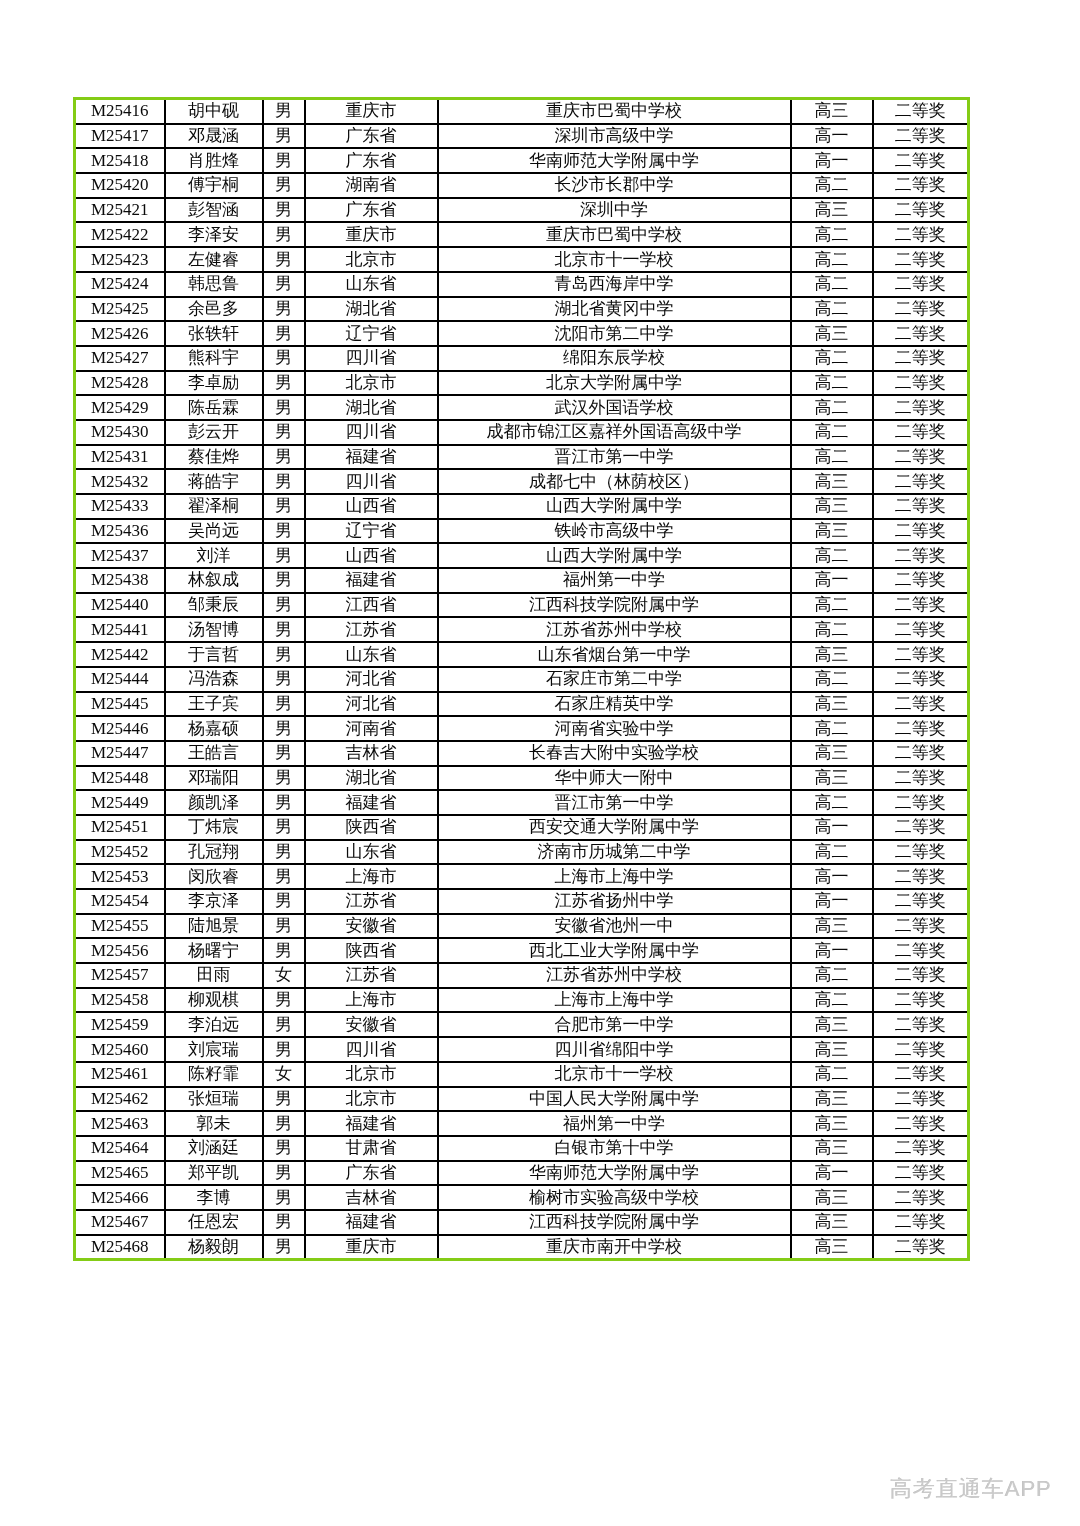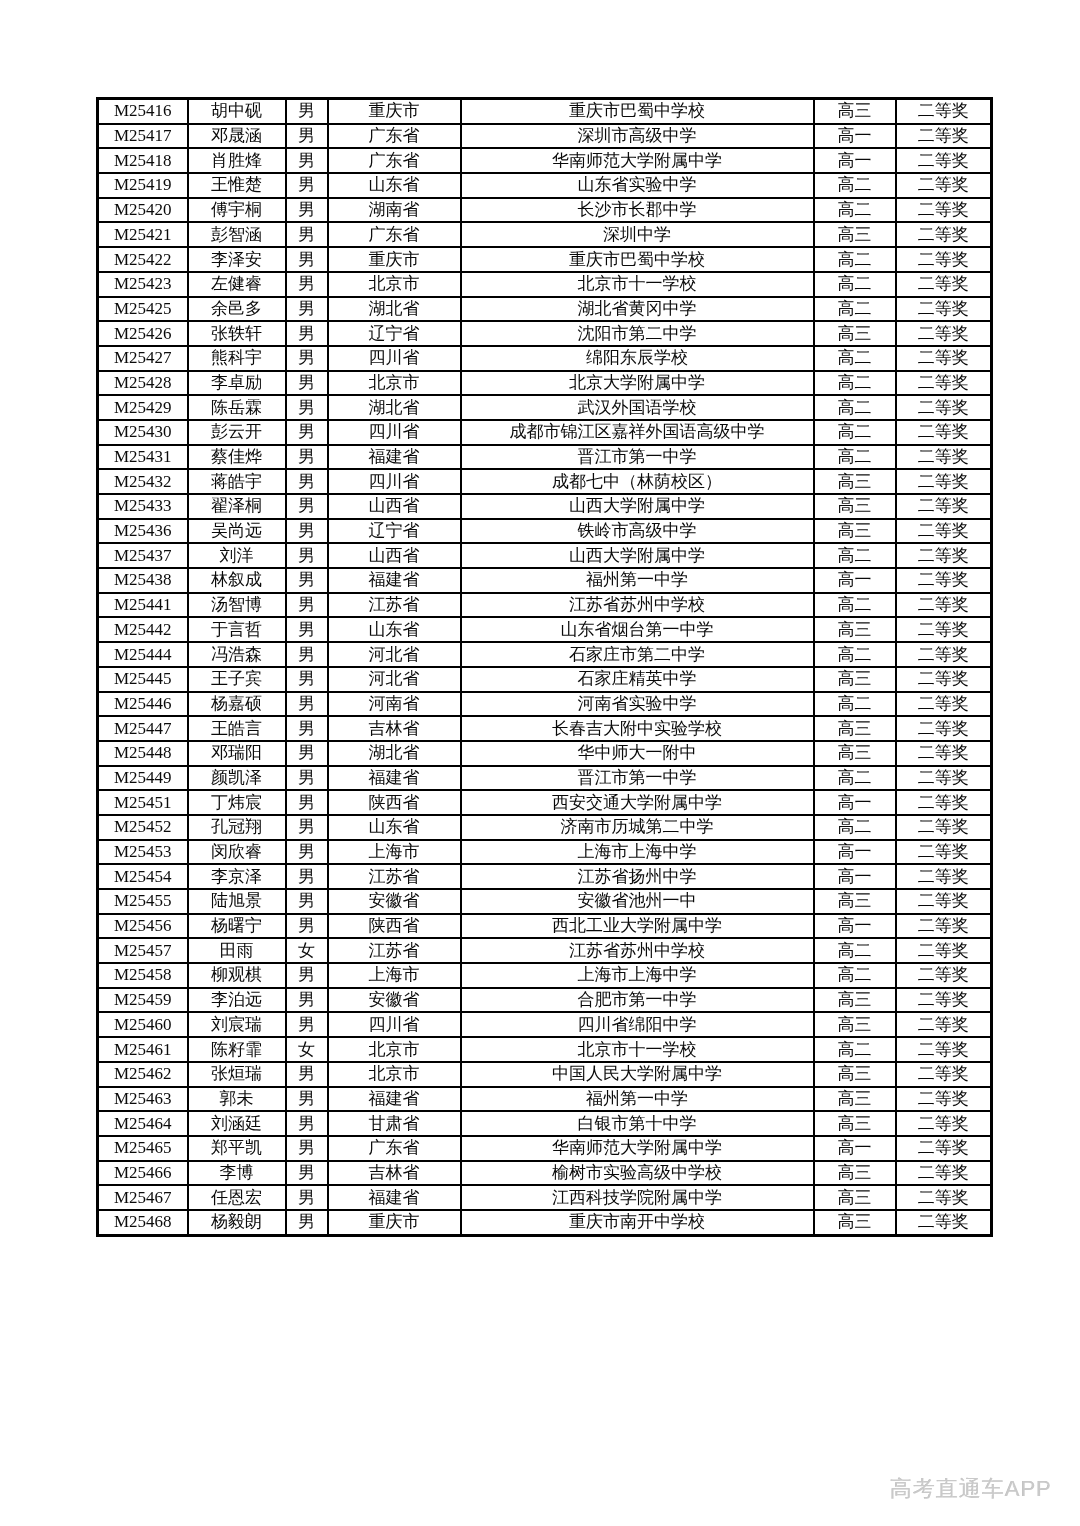--- a/index.html
+++ b/index.html
@@ -10,26 +10,26 @@
   .page {
     position: relative;
     width: 1080px;
     height: 1526px;
     background: #ffffff;
     font-family: "Liberation Serif", serif;
     overflow: hidden;
   }
   table.award-table {
     position: absolute;
-    left: 96px;
+    left: 73px;
     top: 97px;
     width: 894px;
     border-collapse: collapse;
     table-layout: fixed;
-    border: 3px solid #000000;
+    border: 3px solid #84cc16;
   }
   table.award-table td {
     border: 2px solid #000000;
     height: 22.7px;
     padding: 0 2px;
     text-align: center;
     vertical-align: middle;
     font-size: 17px;
     line-height: 1.05;
     color: #0a0a0a;
@@ -85,29 +85,20 @@
         <tr>
       <td>M25418</td>
       <td>肖胜烽</td>
       <td>男</td>
       <td>广东省</td>
       <td>华南师范大学附属中学</td>
       <td>高一</td>
       <td>二等奖</td>
     </tr>
         <tr>
-      <td>M25419</td>
-      <td>王惟楚</td>
-      <td>男</td>
-      <td>山东省</td>
-      <td>山东省实验中学</td>
-      <td>高二</td>
-      <td>二等奖</td>
-    </tr>
-        <tr>
       <td>M25420</td>
       <td>傅宇桐</td>
       <td>男</td>
       <td>湖南省</td>
       <td>长沙市长郡中学</td>
       <td>高二</td>
       <td>二等奖</td>
     </tr>
         <tr>
       <td>M25421</td>
@@ -130,20 +121,29 @@
         <tr>
       <td>M25423</td>
       <td>左健睿</td>
       <td>男</td>
       <td>北京市</td>
       <td>北京市十一学校</td>
       <td>高二</td>
       <td>二等奖</td>
     </tr>
         <tr>
+      <td>M25424</td>
+      <td>韩思鲁</td>
+      <td>男</td>
+      <td>山东省</td>
+      <td>青岛西海岸中学</td>
+      <td>高二</td>
+      <td>二等奖</td>
+    </tr>
+        <tr>
       <td>M25425</td>
       <td>余邑多</td>
       <td>男</td>
       <td>湖北省</td>
       <td>湖北省黄冈中学</td>
       <td>高二</td>
       <td>二等奖</td>
     </tr>
         <tr>
       <td>M25426</td>
@@ -235,20 +235,29 @@
       <td>高二</td>
       <td>二等奖</td>
     </tr>
         <tr>
       <td>M25438</td>
       <td>林叙成</td>
       <td>男</td>
       <td>福建省</td>
       <td>福州第一中学</td>
       <td>高一</td>
+      <td>二等奖</td>
+    </tr>
+        <tr>
+      <td>M25440</td>
+      <td>邹秉辰</td>
+      <td>男</td>
+      <td>江西省</td>
+      <td>江西科技学院附属中学</td>
+      <td>高二</td>
       <td>二等奖</td>
     </tr>
         <tr>
       <td>M25441</td>
       <td>汤智博</td>
       <td>男</td>
       <td>江苏省</td>
       <td>江苏省苏州中学校</td>
       <td>高二</td>
       <td>二等奖</td>

